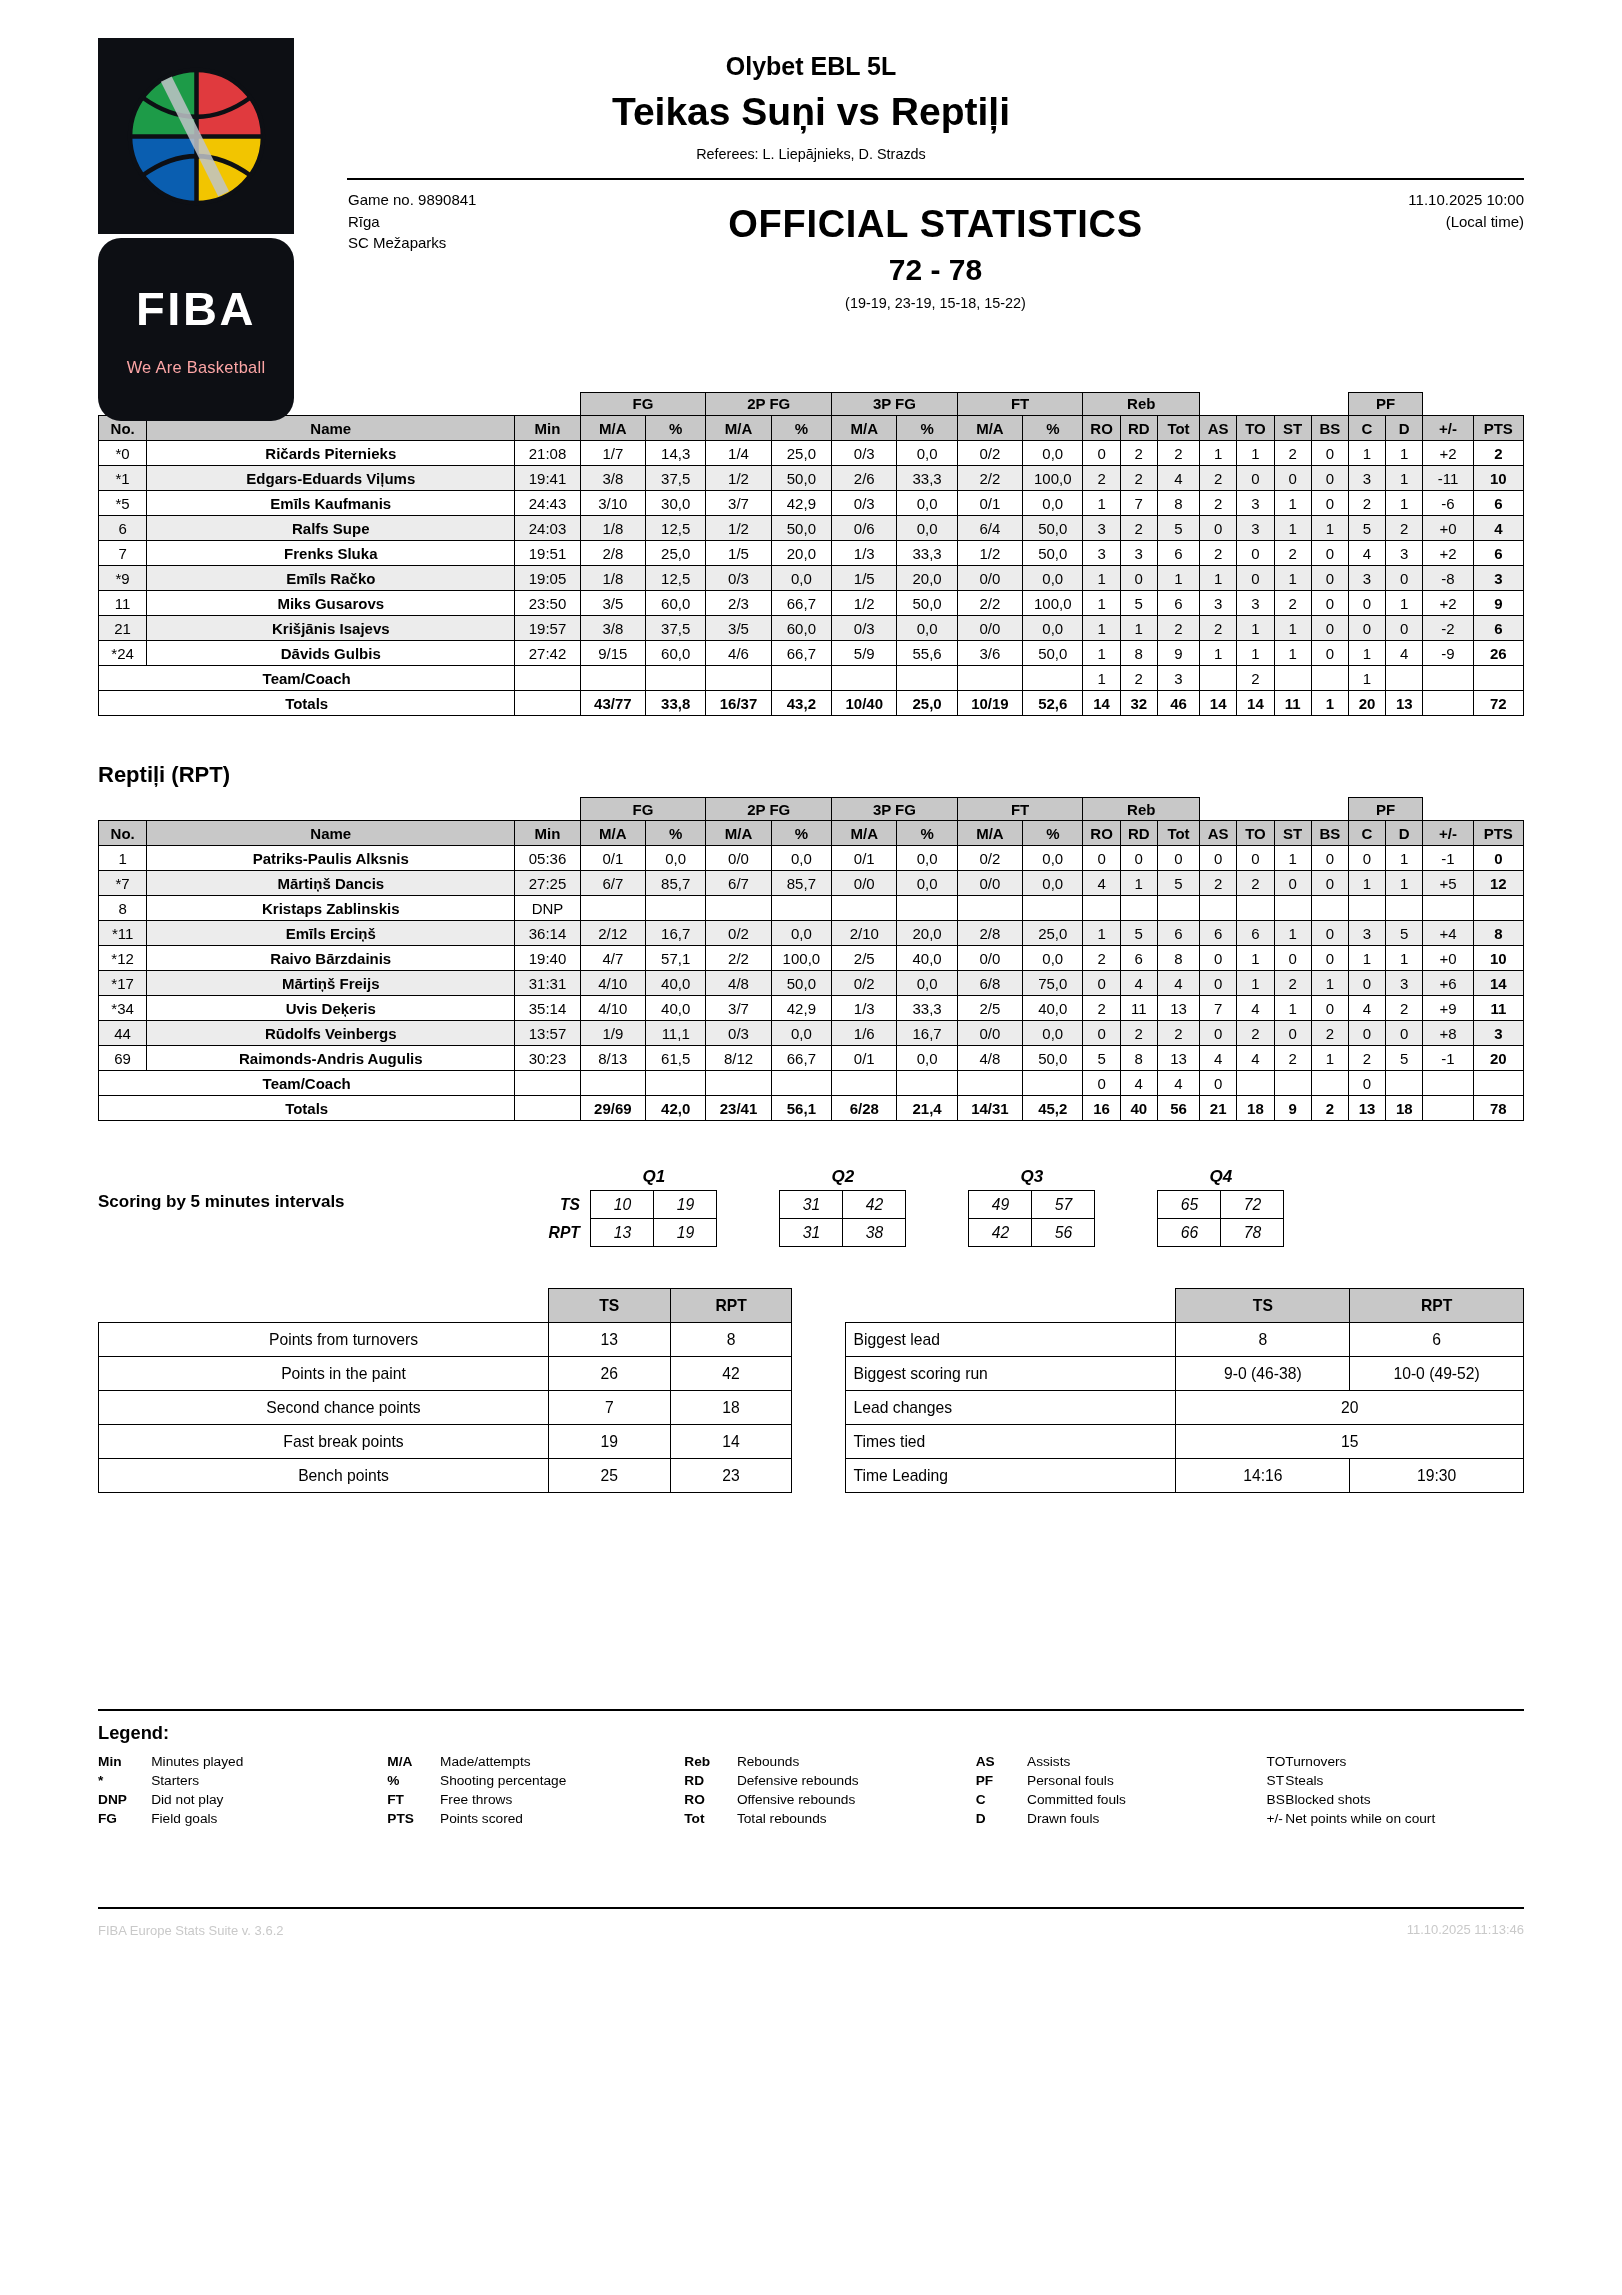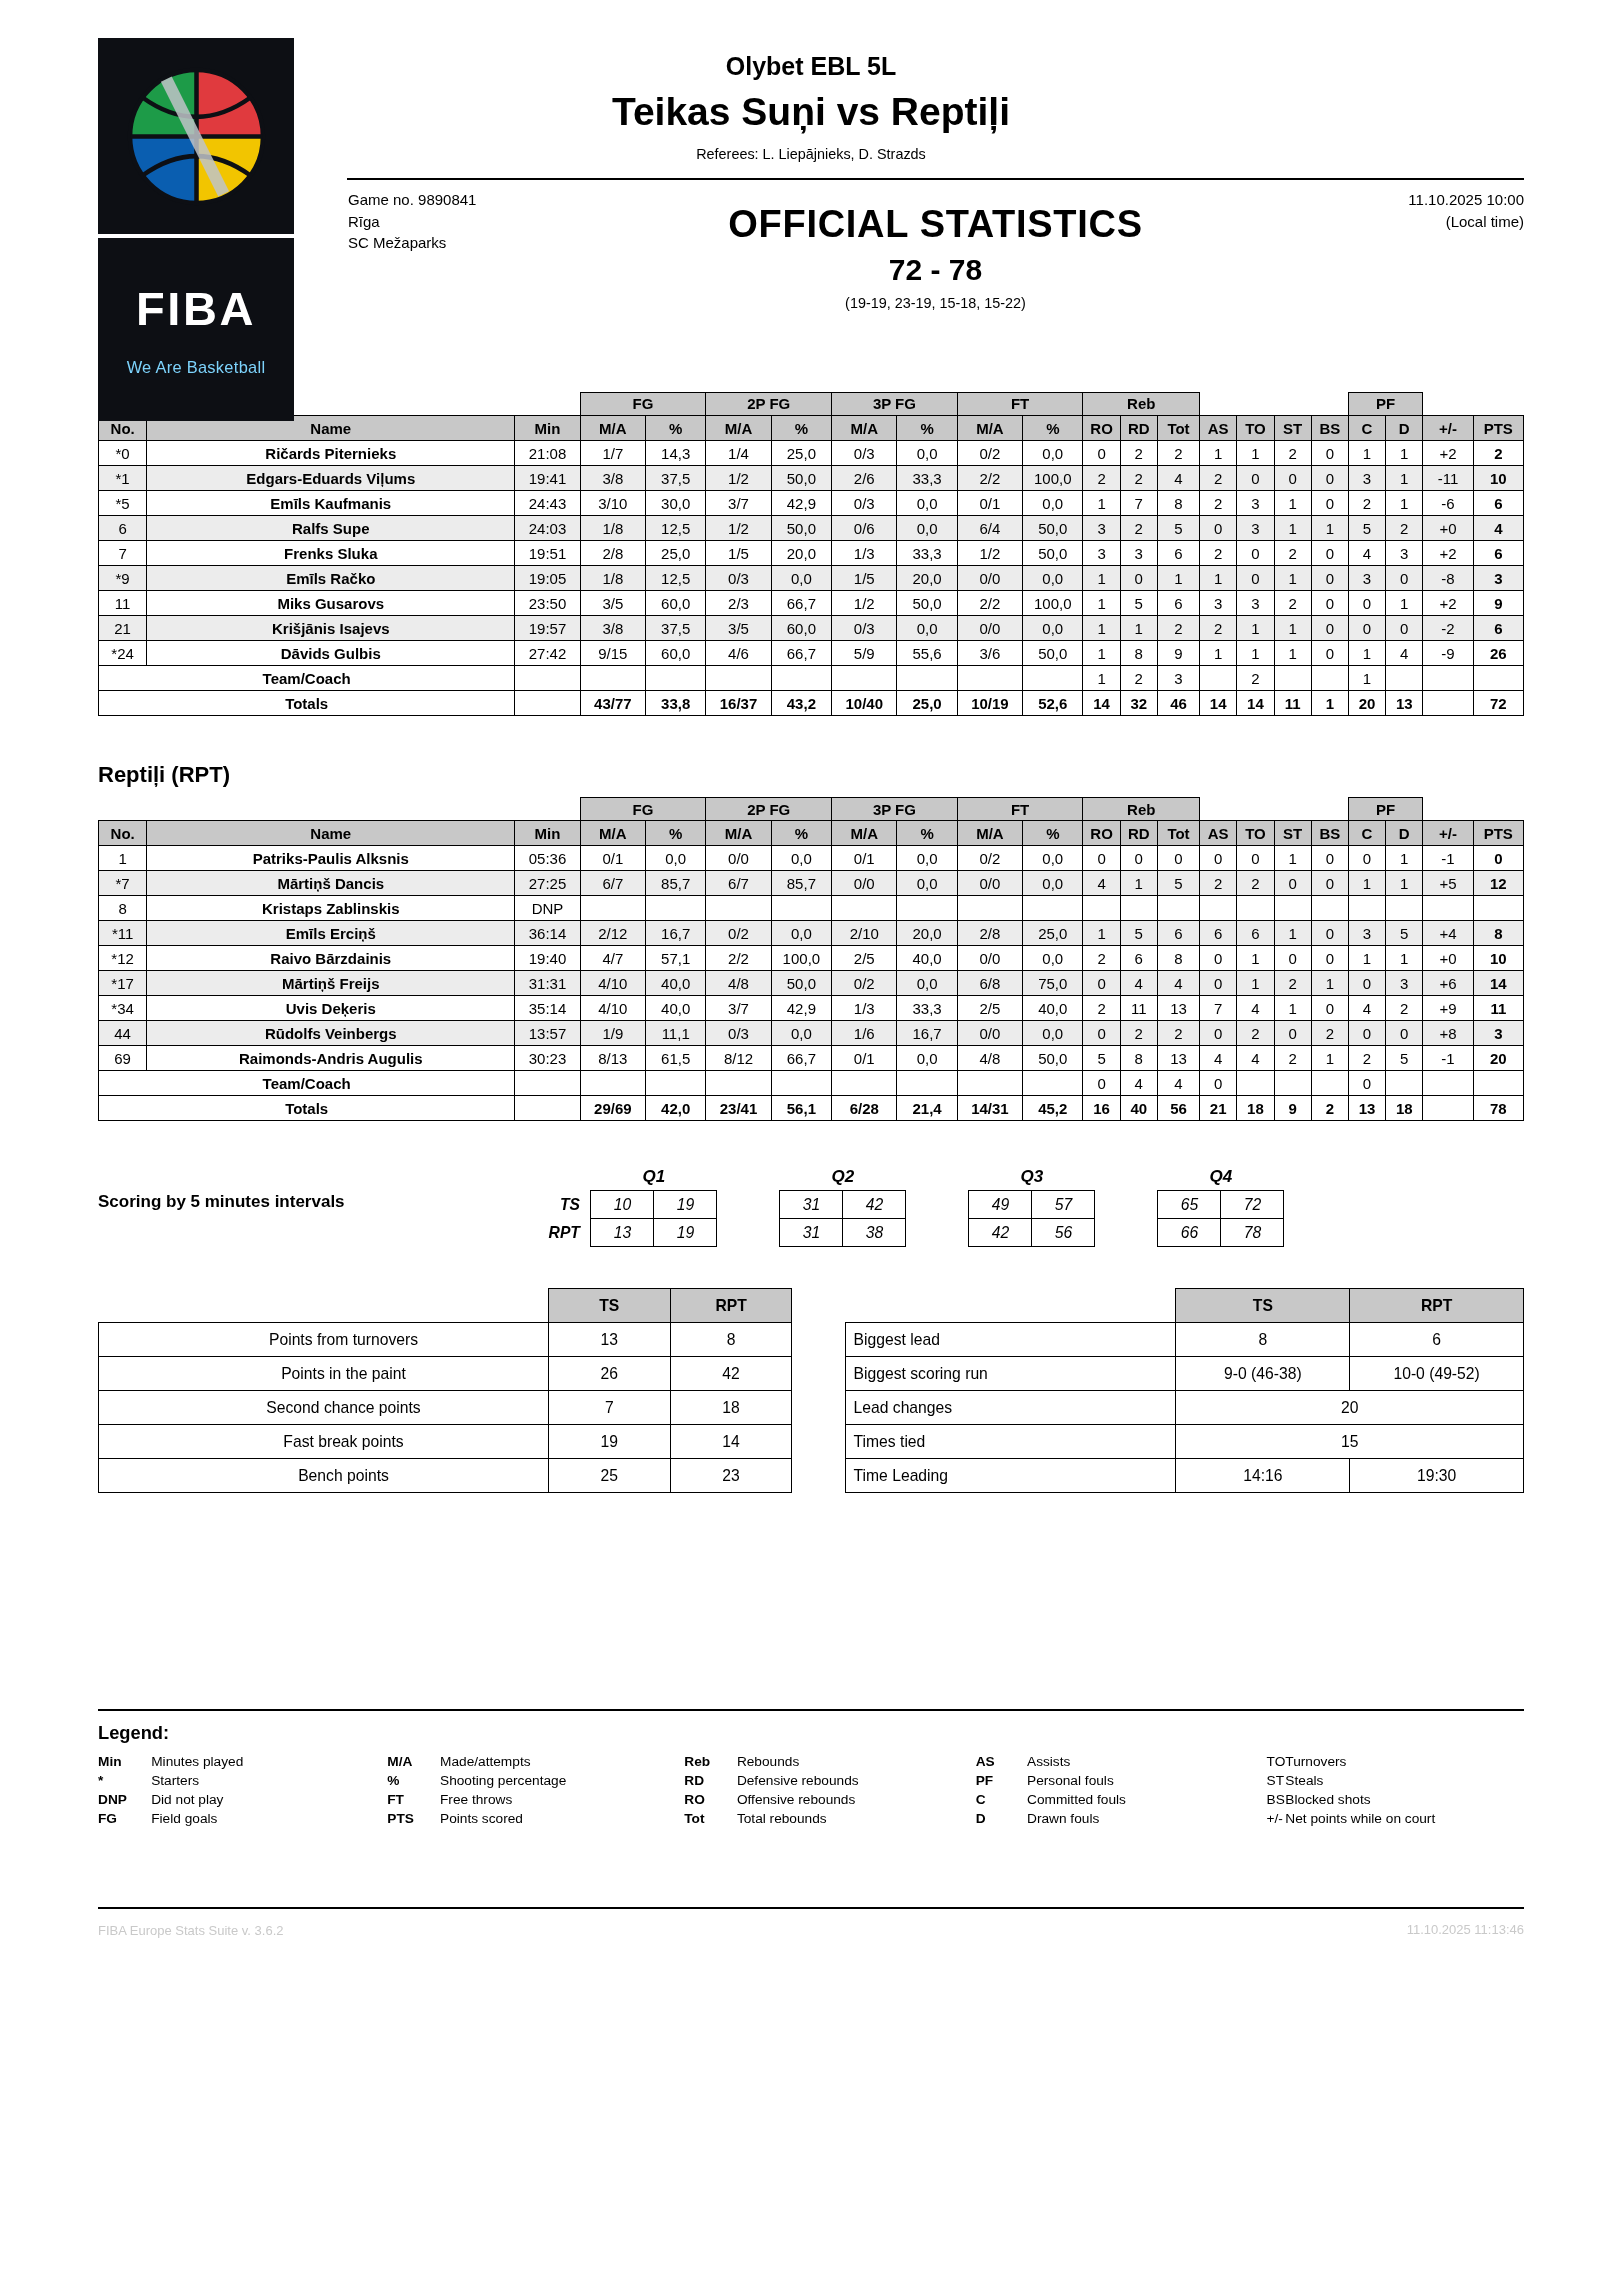--- a/index.html
+++ b/index.html
@@ -14,24 +14,24 @@
 
   
   .header { position:relative; padding:52px 98px 0 98px; }
   .logos { position:absolute; left:98px; top:38px; width:196px; }
   .logo-ball {
     width:196px; height:196px; background:#0d0f14;
     display:flex; align-items:center; justify-content:center;
   }
   .logo-fiba {
     width:196px; height:183px; background:#0d0f14; margin-top:3.9px;
-    display:flex; flex-direction:column; align-items:center; justify-content:center;
+    display:flex; flex-direction:column; align-items:center; justify-content:center;border-radius:23px;
   }
   .logo-fiba .fw { color:#ffffff; font-size:47px; font-weight:bold; letter-spacing:2.6px; font-family:"Liberation Sans", sans-serif; }
-  .logo-fiba .sub { color:#7dd3fc; font-size:16.4px; margin-top:22px; letter-spacing:0.3px; }
+  .logo-fiba .sub { color:#fca5a5; font-size:16.4px; margin-top:22px; letter-spacing:0.3px; }
 
   .title-block { text-align:center; }
   .comp { font-size:25px; font-weight:bold; margin:0 0 9.2px 0; }
   .match { font-size:39px; font-weight:bold; margin:0 0 11.8px 0; }
   .referees { font-size:14.4px; margin:0; }
 
   .rule { border:0; border-top:2px solid #000; margin:15.7px 98px 0 347px; }
 
   .meta { position:relative; padding:9.2px 98px 0 347px; min-height:79px; }
   .meta-left { position:absolute; left:348px; top:9.2px; font-size:15px; line-height:1.45; }

